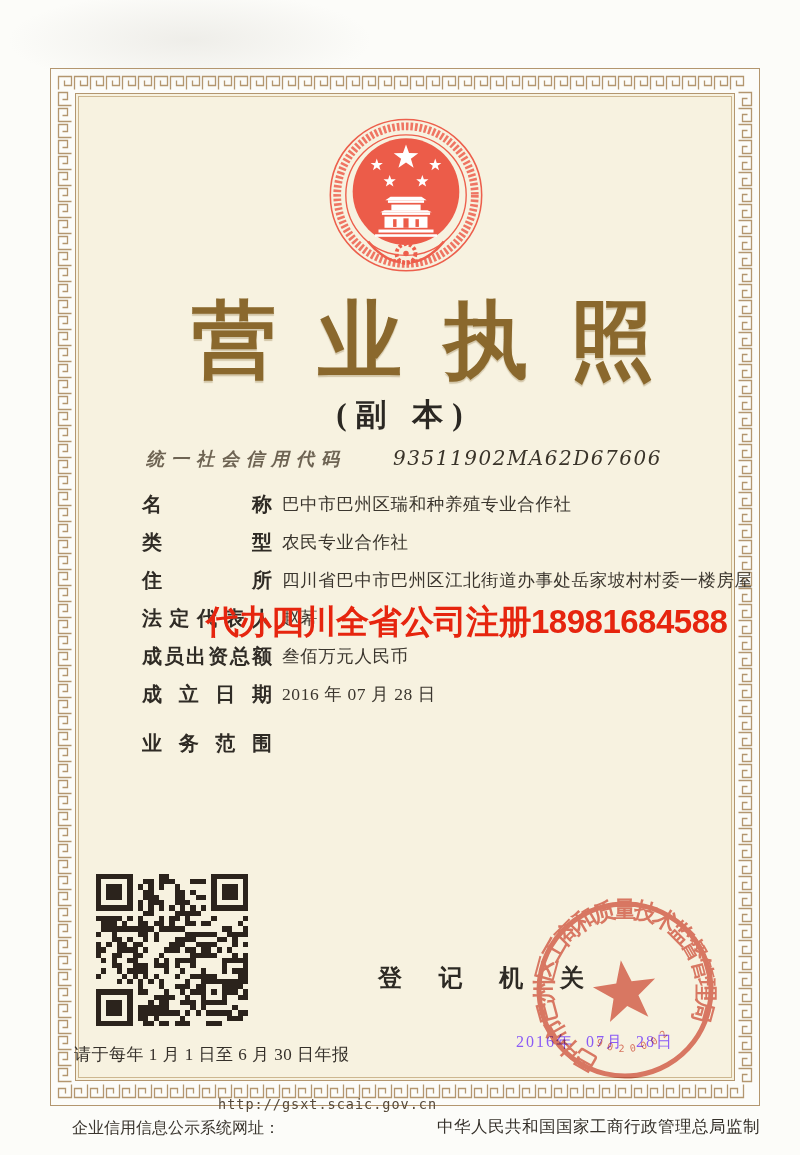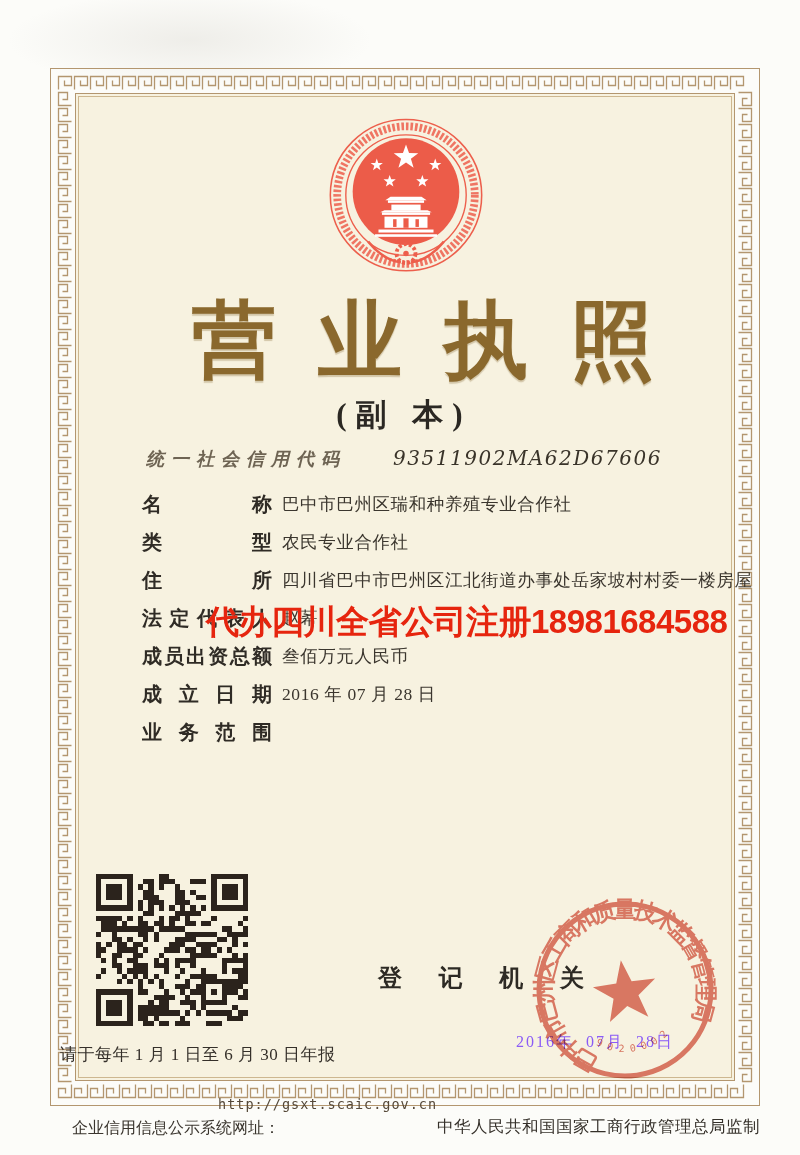--- a/index.html
+++ b/index.html
@@ -48,21 +48,21 @@
     text-shadow:0 0 1px rgba(255,255,255,.35);}
   
   #qr{position:absolute;left:96px;top:874px;width:152px;height:152px;z-index:2;shape-rendering:crispEdges;}
   .registrar{position:absolute;left:378px;top:962px;z-index:2;
     font-family:"Liberation Sans","DejaVu Sans",sans-serif;
     font-size:24px;font-weight:600;color:#2d2a24;letter-spacing:15px;white-space:nowrap;}
   .seal{position:absolute;left:532px;top:897px;width:186px;height:186px;z-index:4;
     opacity:.84;mix-blend-mode:multiply;transform:rotate(-8deg);}
   .issue-date{position:absolute;left:516px;top:1032px;z-index:3;
     font-size:16px;color:#8b5cf6;letter-spacing:2px;white-space:pre;}
-  .annual-note{position:absolute;left:60px;top:1043px;z-index:2;
+  .annual-note{position:absolute;left:74px;top:1043px;z-index:2;
     font-size:17px;color:#35302a;letter-spacing:.5px;}
   .footer-url{position:absolute;left:218px;top:1096px;z-index:3;
     font-family:"DejaVu Sans Mono","Liberation Mono",monospace;
     font-size:13.5px;color:#554838;letter-spacing:1px;}
   .footer-left{position:absolute;left:72px;top:1118px;font-size:16px;color:#3a352e;z-index:2;}
   .footer-right{position:absolute;right:40px;top:1116px;font-size:16.5px;color:#35302a;z-index:2;letter-spacing:.5px;}
 </style>
 </head>
 <body>
 
@@ -357,21 +357,21 @@
       <div class="f-value">赵莃</div>
     </div>
     <div class="frow">
       <div class="f-label">成员出资总额</div>
       <div class="f-value">叁佰万元人民币</div>
     </div>
     <div class="frow">
       <div class="f-label">成立日期</div>
       <div class="f-value">2016 年 07 月 28 日</div>
     </div>
-    <div class="frow" style="height:auto;">
+    <div class="frow" style="height:auto;margin-top:11px;">
       <div class="f-label">业务范围</div>
     </div>
   </div>
 
   <div class="watermark">代办四川全省公司注册18981684588</div>
 
   <svg id="qr" viewBox="0 0 29 29" xmlns="http://www.w3.org/2000/svg">
       <rect x="0" y="0" width="1" height="1" fill="#2b231c"></rect>
       <rect x="1" y="0" width="1" height="1" fill="#2b231c"></rect>
       <rect x="2" y="0" width="1" height="1" fill="#2b231c"></rect>

